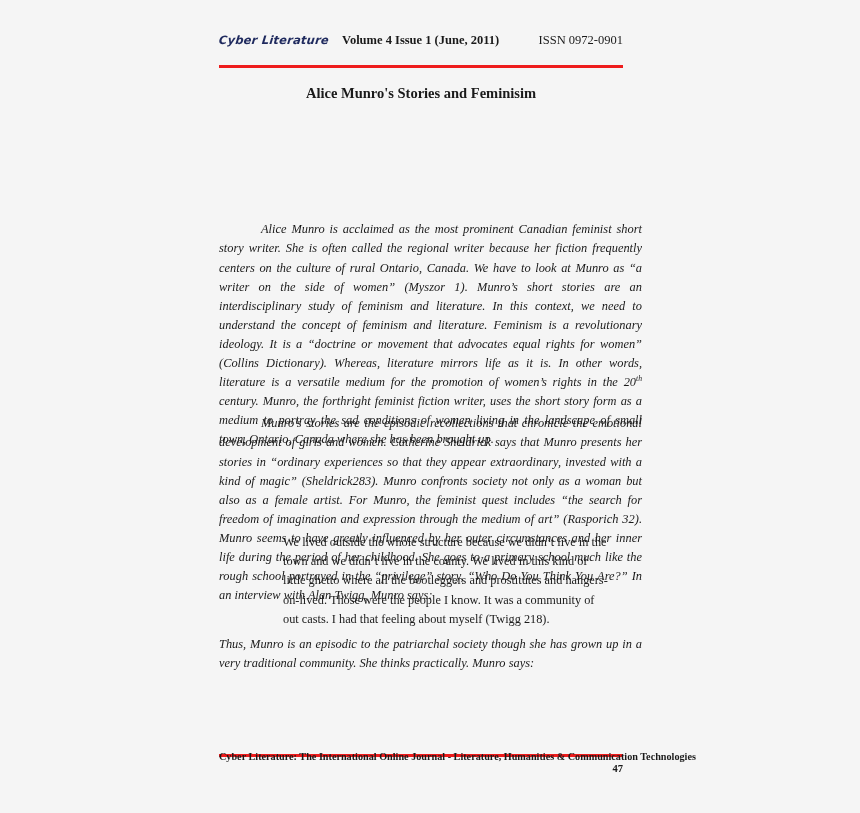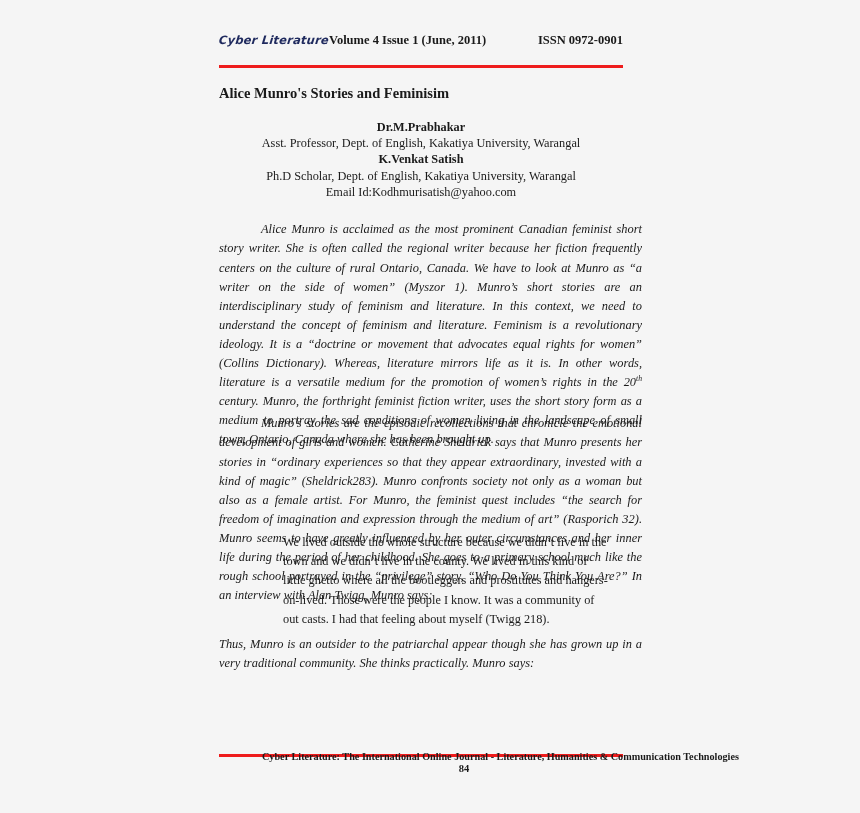--- a/index.html
+++ b/index.html
@@ -41,23 +41,24 @@
     font-size: 11.5px;
     color: #1f2a5e;
     letter-spacing: 0.2px;
     white-space: nowrap;
     transform: skewX(-6deg);
   }
   .volume-info {
     font-weight: bold;
     font-size: 12.5px;
     white-space: nowrap;
+    margin-left: 13px;
   }
   .issn-info {
-    font-weight: bold;
+    font-weight: normal;
     font-size: 12.5px;
     white-space: nowrap;
     margin-left: auto;
   }
   .rule-red {
     position: absolute;
     background: #ee1c1c;
     height: 2.5px;
     border: 0;
   }
@@ -71,20 +72,21 @@
     top: 746px;
     width: 404px;
   }
 
   
   .doc-title {
     position: absolute;
     left: 219px;
     top: 85px;
     width: 404px;
+    text-align: center;
     font-size: 14.5px;
     font-weight: bold;
   }
   .byline {
     position: absolute;
     left: 219px;
     top: 119px;
     width: 404px;
     text-align: center;
     font-size: 12.3px;
@@ -129,22 +131,21 @@
   }
   .q1 { top: 533px; }
   .q2 { top: 668px; }
 
   
   .footer {
     position: absolute;
     left: 219px;
     top: 751px;
     width: 404px;
-    text-align: center;
-    margin-left: 43px;
+    text-align: right;
   }
   .footer-line {
     font-size: 10.2px;
     font-weight: bold;
     white-space: nowrap;
   }
   .page-number {
     font-size: 10.5px;
     font-weight: bold;
     margin-top: 1px;
@@ -159,36 +160,29 @@
     <div class="header-row">
       <span class="journal-logo">Cyber Literature</span>
       <span class="volume-info">Volume 4 Issue 1 (June, 2011)</span>
       <span class="issn-info">ISSN 0972-0901</span>
     </div>
   </div>
   <hr class="rule-red rule-header">
 
   <div class="doc-title">Alice Munro's Stories and Feminisim</div>
 
-  <div class="byline">
-    <div class="name">Dr.M.Prabhakar</div>
-    <div>Asst. Professor, Dept. of English, Kakatiya University, Warangal</div>
-    <div class="name">K.Venkat Satish</div>
-    <div>Ph.D Scholar, Dept. of English, Kakatiya University, Warangal</div>
-    <div>Email Id:Kodhmurisatish@yahoo.com</div>
-  </div>
 
   <p class="body-text indent-first p1"><span>Alice Munro is acclaimed as the most prominent Canadian feminist short story writer. She is often called the regional writer because her fiction frequently centers on the culture of rural Ontario, Canada. We have to look at Munro as “a writer on the side of women” (Myszor 1).  Munro’s short stories are an interdisciplinary study of feminism and literature. In this context, we need to understand the concept of feminism and literature. Feminism is a revolutionary ideology. It is a “doctrine or movement that advocates equal rights for women” (Collins Dictionary). Whereas, literature mirrors life as it is. In other words, literature is a versatile medium for the promotion of women’s rights in the 20</span><sup>th</sup><span> century. Munro, the forthright feminist fiction writer, uses the short story form as a medium to portray the sad conditions of women living in the landscape of small town, Ontario, Canada where she has been brought up.</span></p>
 
   <p class="body-text indent-first p2">Munro’s stories are the episodic recollections that chronicle the emotional development of girls and women. Catherine Sheldrick says that Munro presents her stories in “ordinary experiences so that they appear extraordinary, invested with a kind of magic” (Sheldrick283). Munro confronts society not only as a woman but also as a female artist. For Munro, the feminist quest includes “the search for freedom of imagination and expression through the medium of art” (Rasporich 32). Munro seems to have greatly influenced by her outer circumstances and her inner life during the period of her childhood. She goes to a primary school much like the rough school portrayed in the “privilege” story, “Who Do You Think You Are?” In an interview with Alan Twigg, Munro says:</p>
 
   <div class="blockquote q1">We lived outside the whole structure because we didn’t live in the town and we didn’t live in the county. We lived in this kind of little ghetto where all the bootleggers and prostitutes and hangers-on-lived. Those were the people I know. It was a community of out casts. I had that feeling about myself (Twigg 218).</div>
 
-  <p class="body-text p3">Thus, Munro is an outsider to the patriarchal appear though she has grown up in a very traditional community. She thinks practically. Munro says:</p>
+  <p class="body-text p3">Thus, Munro is an episodic to the patriarchal society though she has grown up in a very traditional community. She thinks practically. Munro says:</p>
 
 
   <hr class="rule-red rule-footer">
   <div class="footer">
     <div class="footer-line">Cyber Literature: The International Online Journal - Literature, Humanities &amp; Communication Technologies</div>
-    <div class="page-number">84</div>
+    <div class="page-number">47</div>
   </div>
 
 </div>
 
 </body></html>

